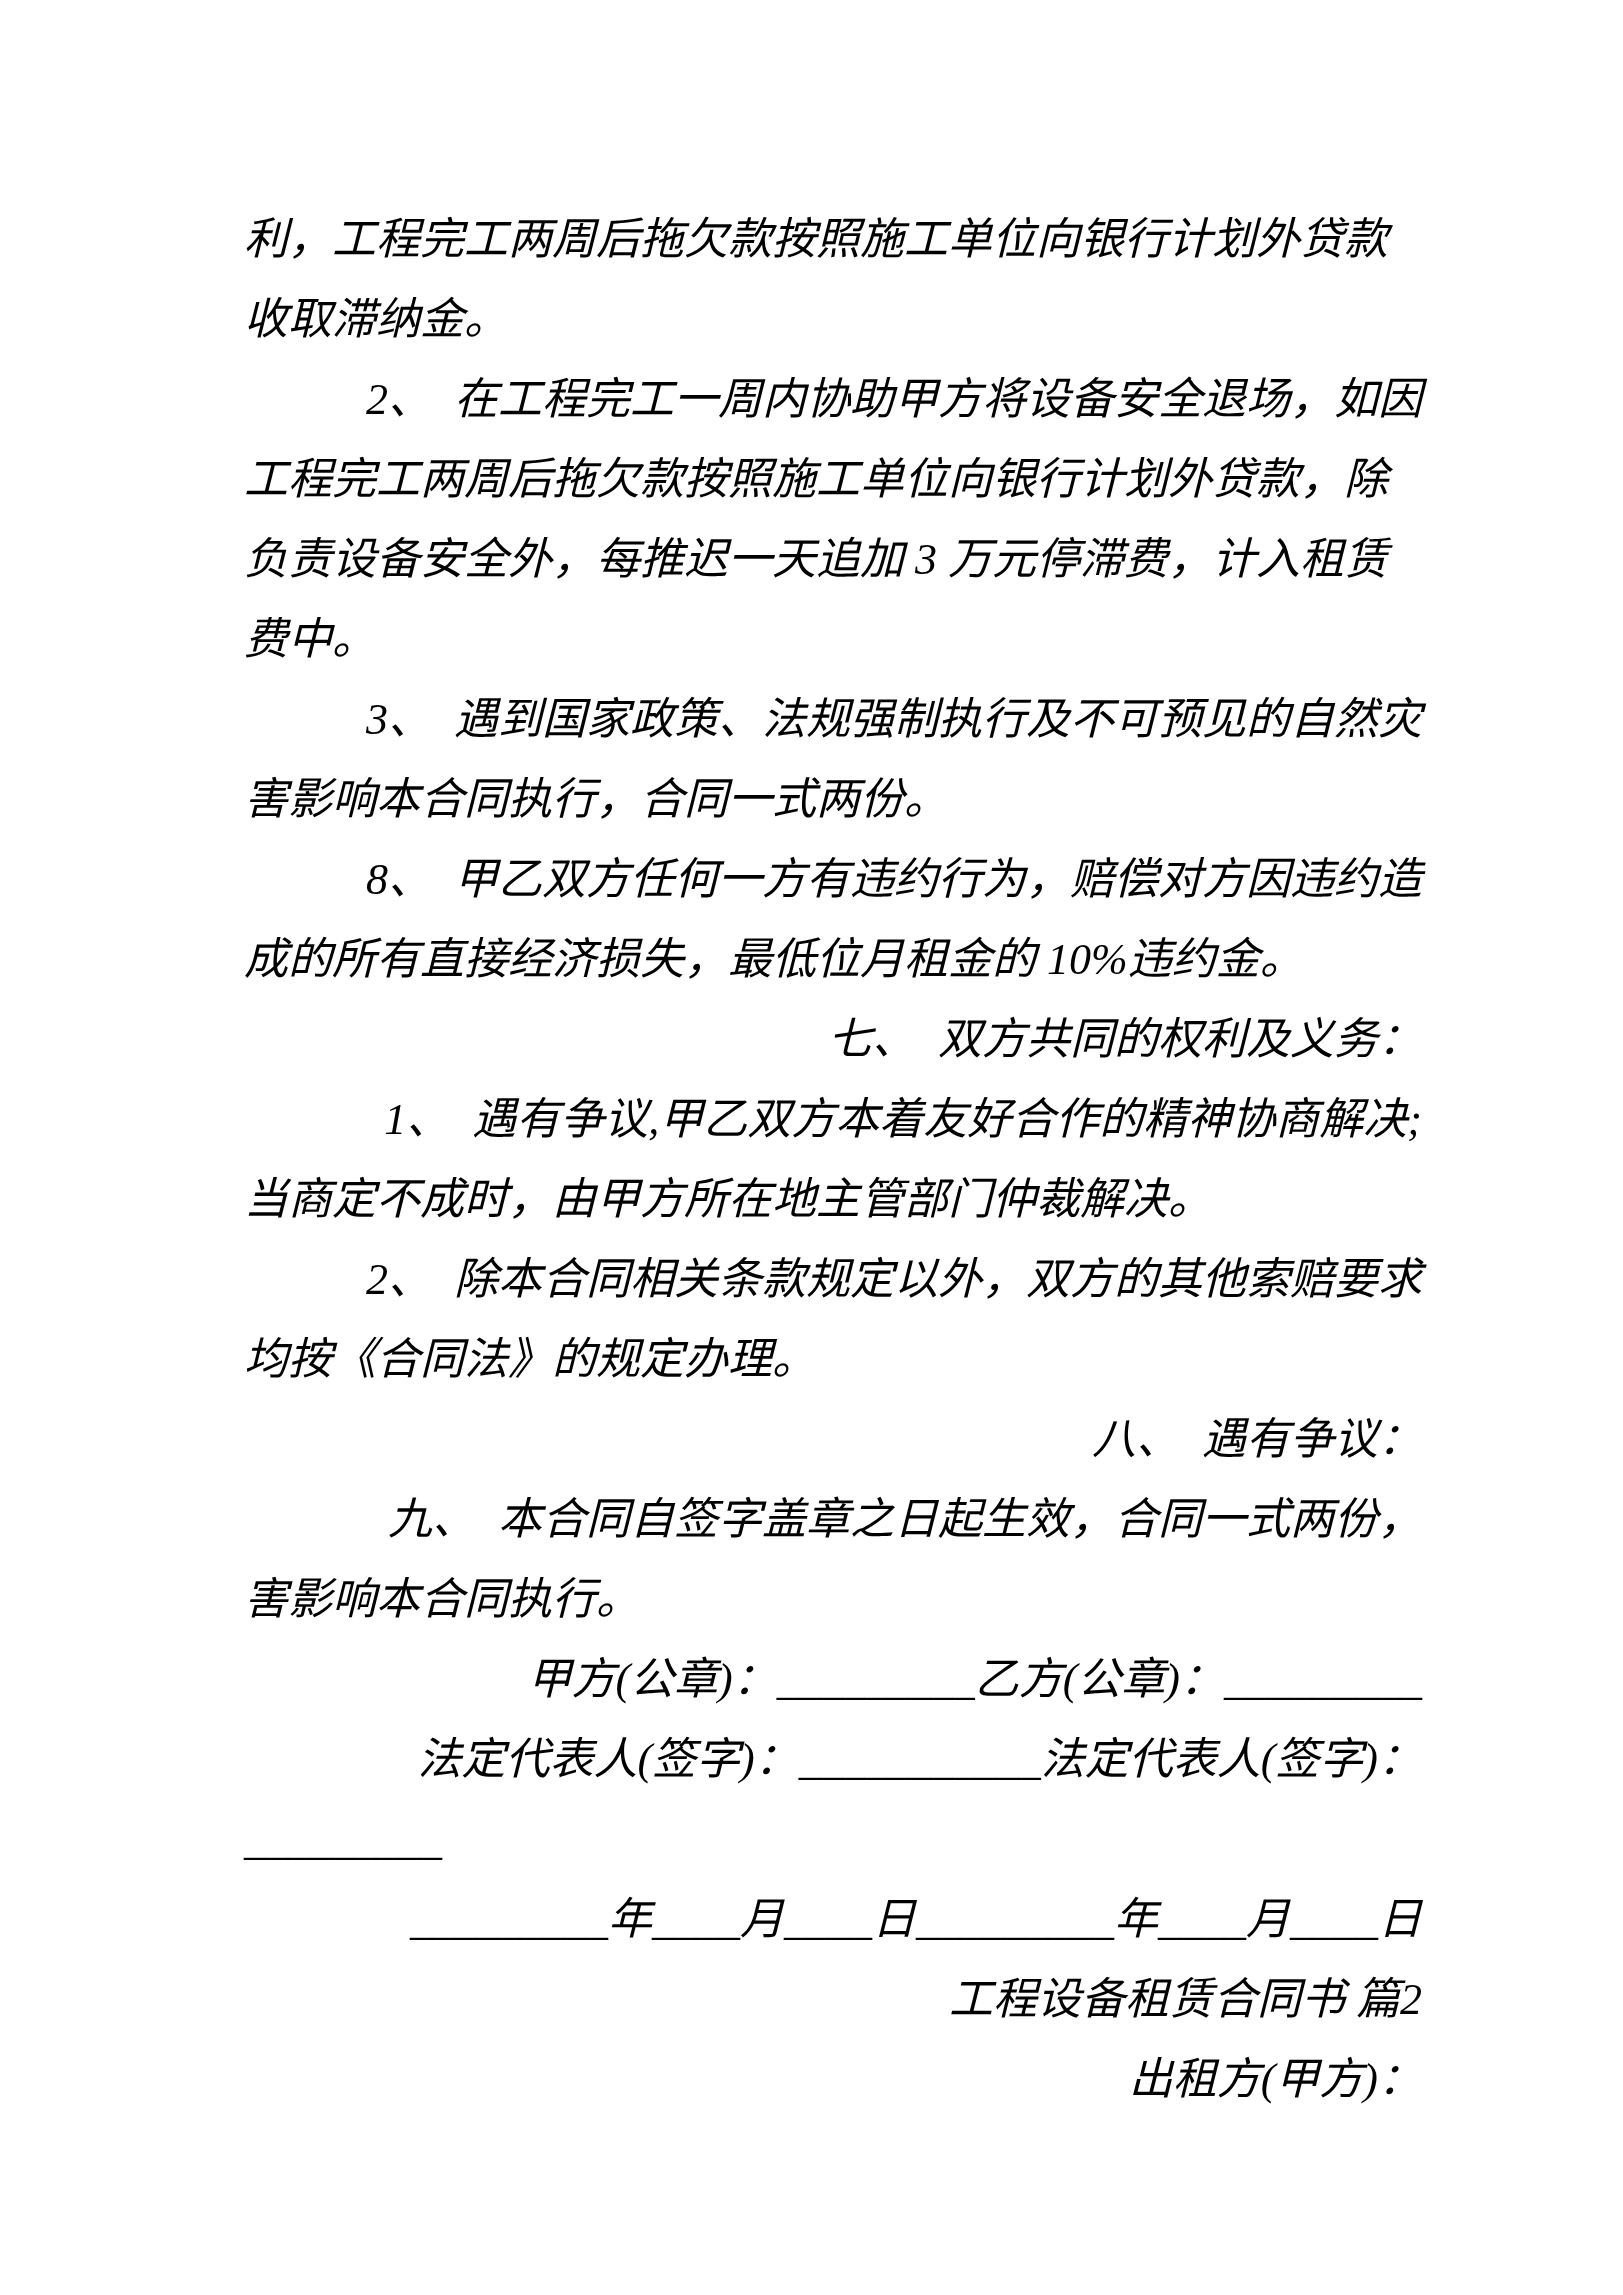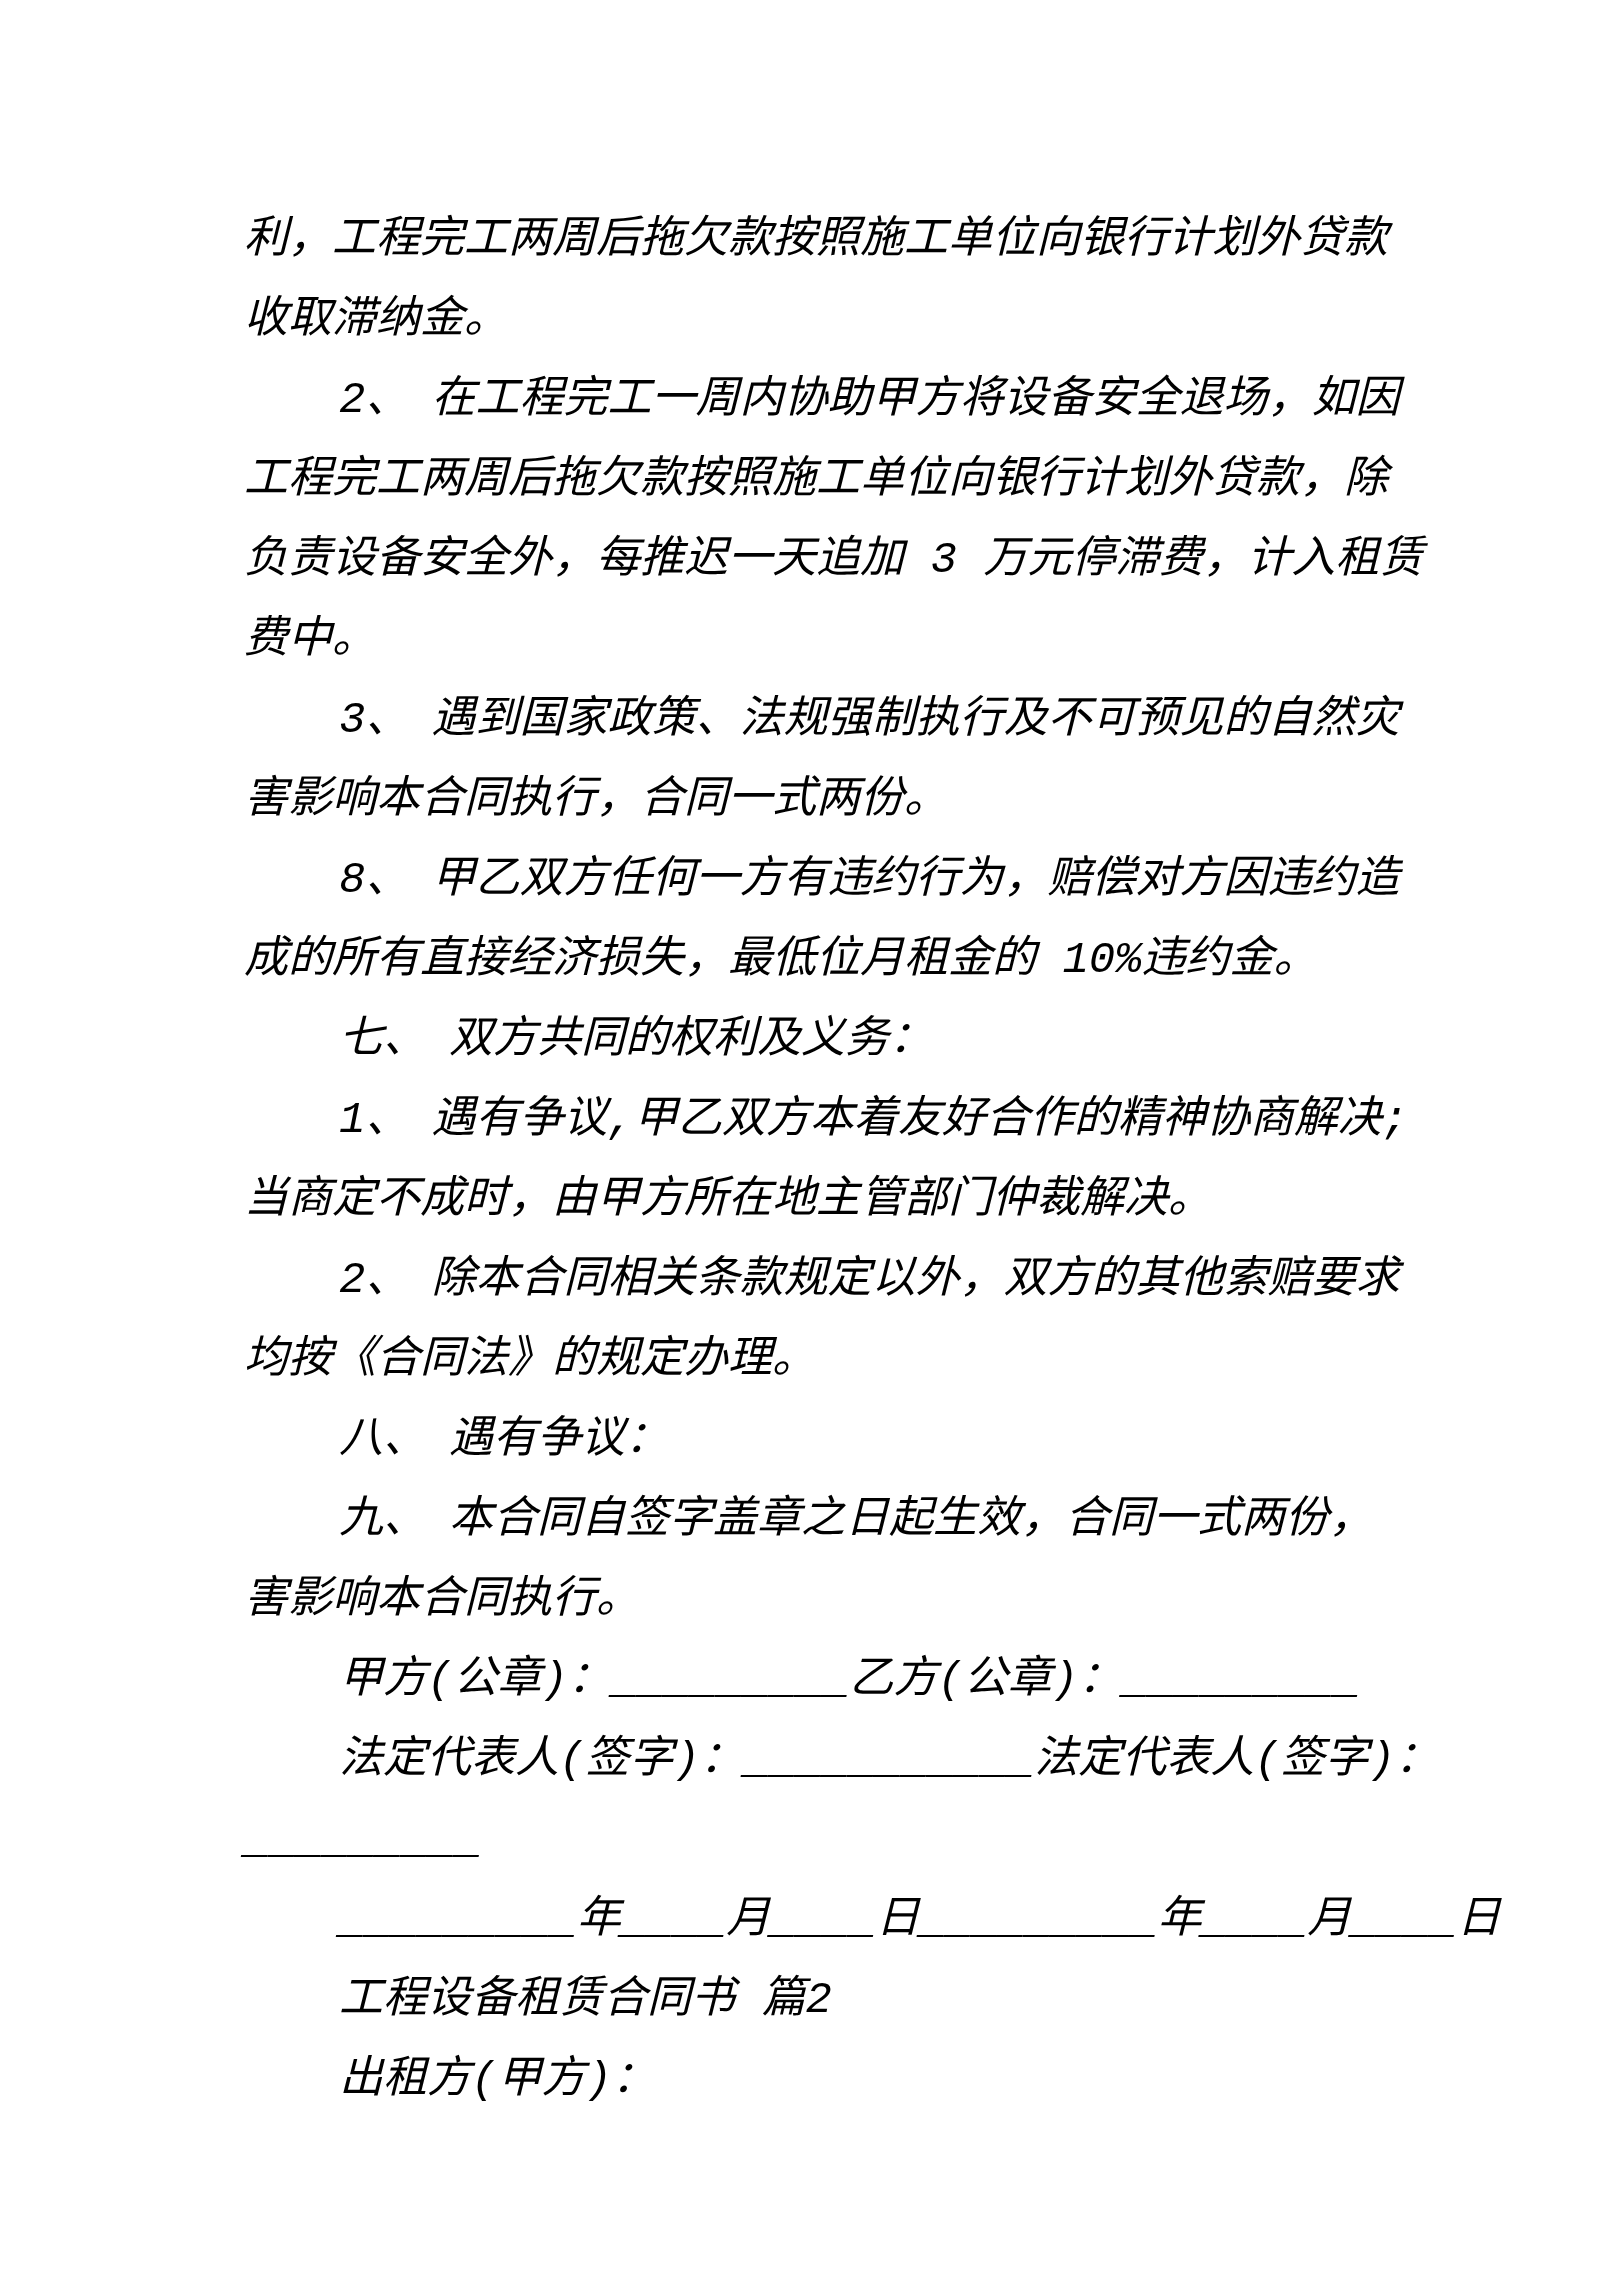--- a/index.html
+++ b/index.html
@@ -15,31 +15,32 @@
     background: #ffffff;
     overflow: hidden;
   }
   .content {
     position: absolute;
     left: 244px;
     top: 200px;
     width: 1178px;
   }
   .line {
-    font-family: Liberation Mono, monospace;
+    font-family: Liberation Serif, serif;
     font-style: italic;          
     font-size: 44px;
     line-height: 80px;
     letter-spacing: 0;
     color: #000000;
     white-space: pre;            
     text-align: left;
   }
   .line.ind {
     text-indent: 95px;          
+    text-align: right;
   }
 </style>
 </head>
 <body>
 
 <div class="page">
   <div class="content">
     <div class="line">利，工程完工两周后拖欠款按照施工单位向银行计划外贷款</div>
     <div class="line">收取滞纳金。</div>
     <div class="line ind">2、　在工程完工一周内协助甲方将设备安全退场，如因</div>

